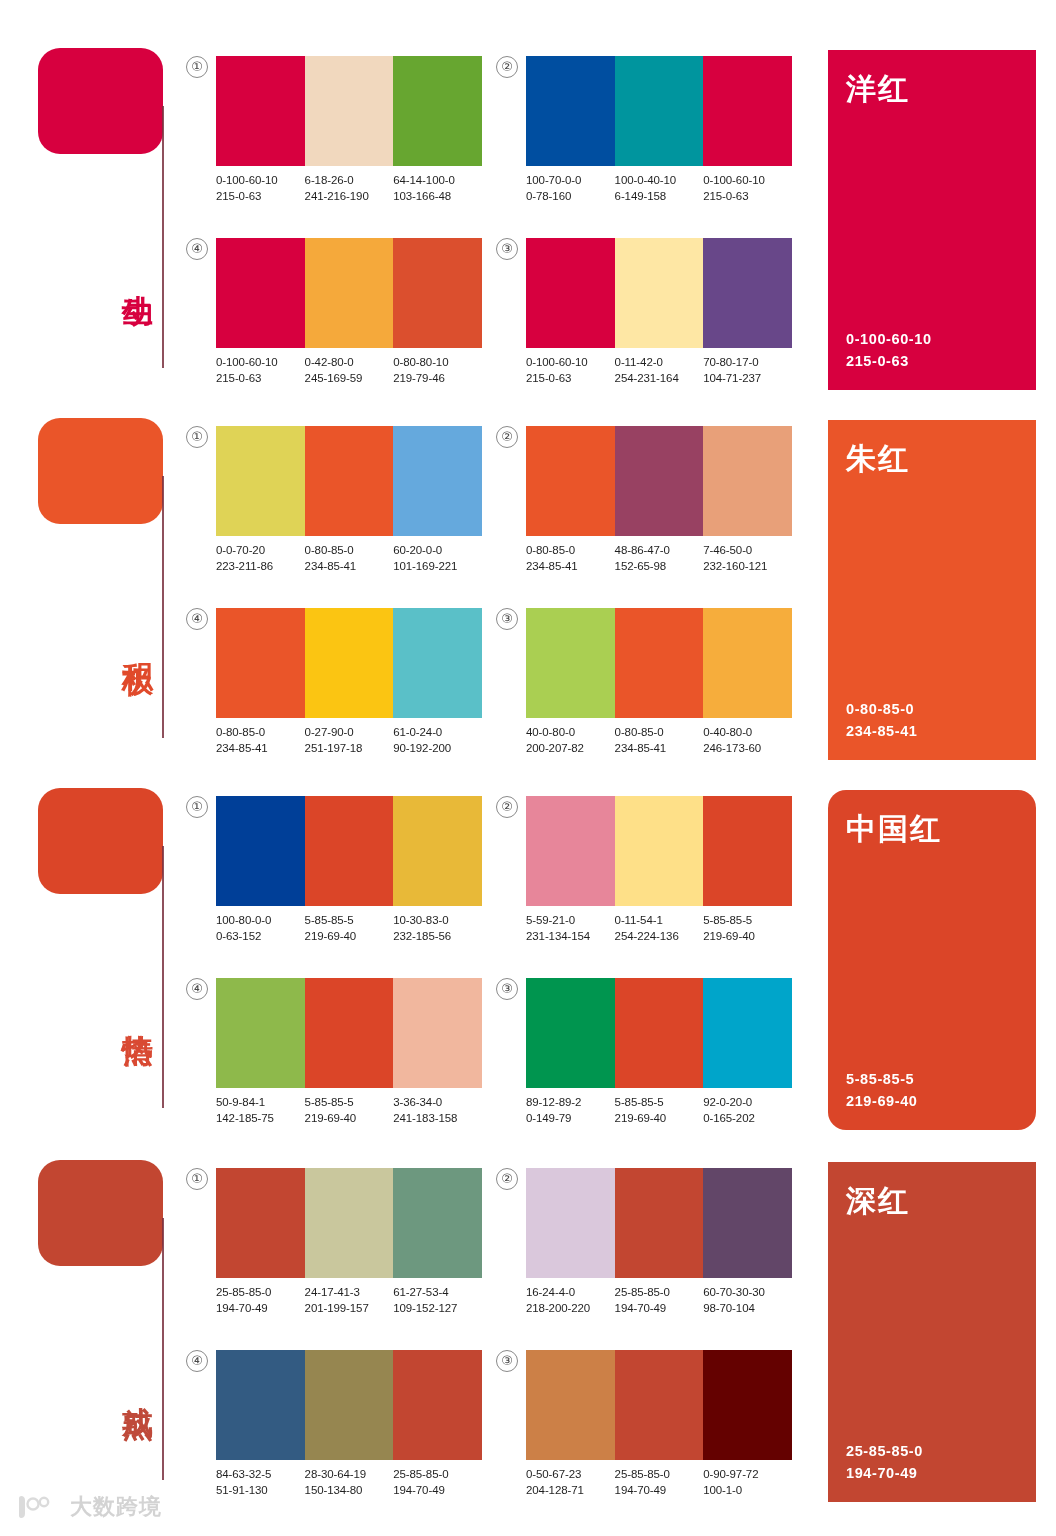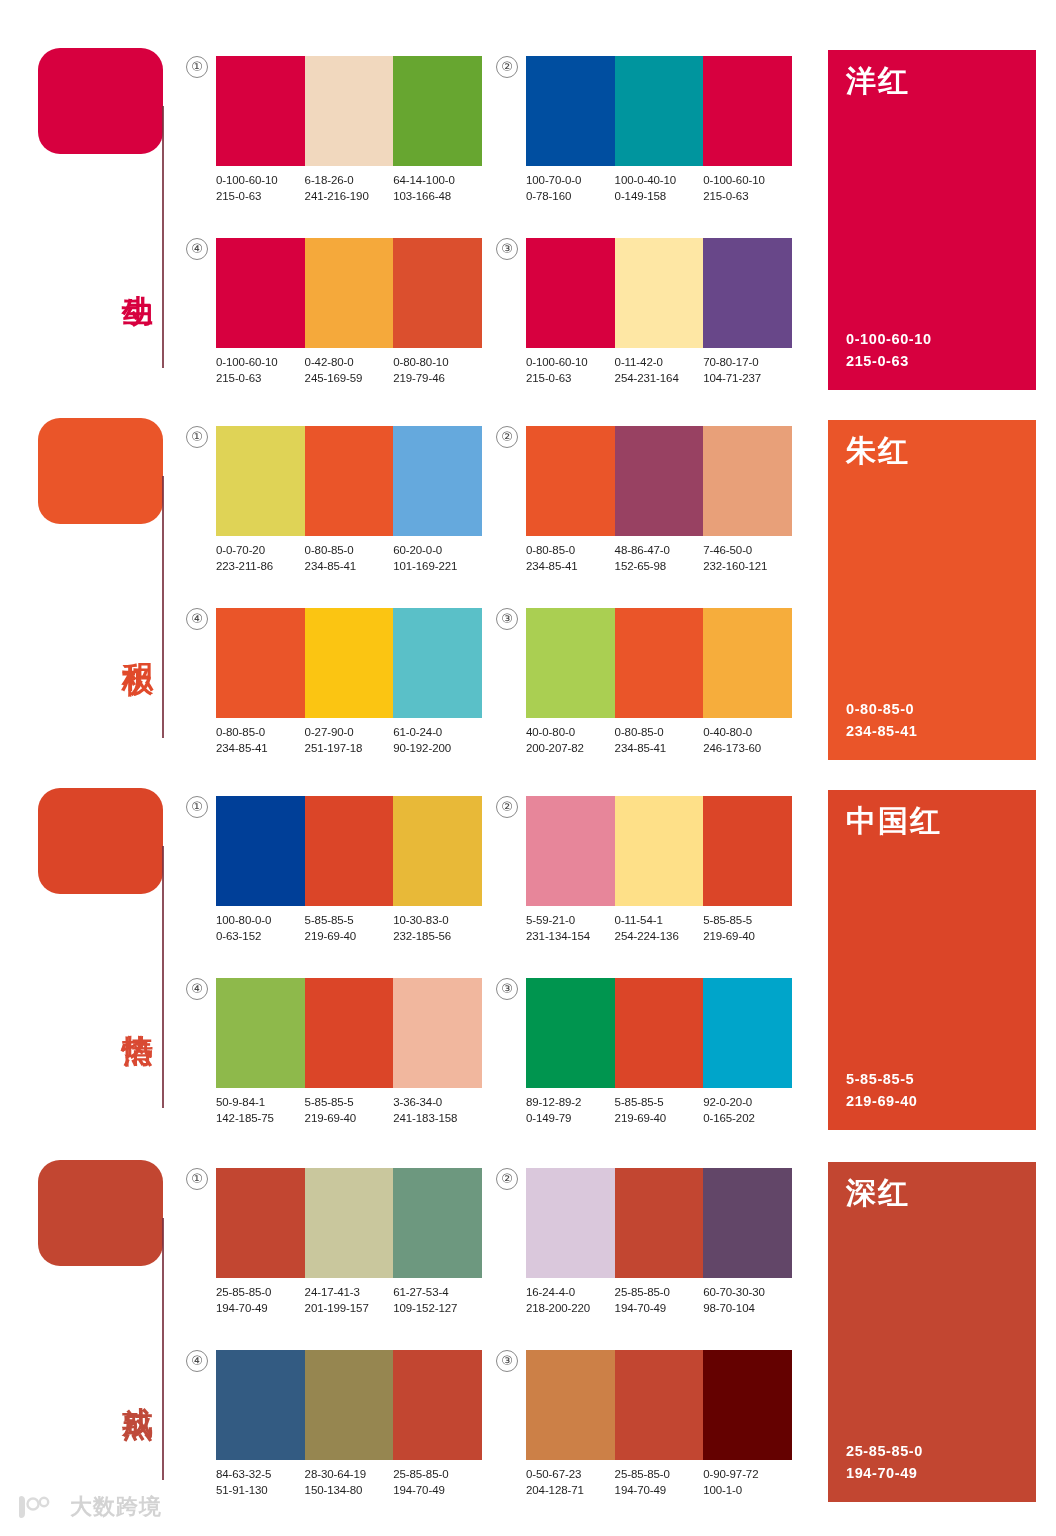--- a/index.html
+++ b/index.html
@@ -132,21 +132,21 @@
   .big-card {
     position: absolute;
     left: 828px;
     top: 30px;
     width: 208px;
     height: 340px;
   }
   .big-card .name {
     position: absolute;
     left: 18px;
-    top: 14px;
+    top: 22px;
     color: #ffffff;
     font-size: 30px;
     font-weight: 700;
     letter-spacing: 2px;
     line-height: 1.15;
     white-space: nowrap;
     font-family: "DejaVu Sans", "Liberation Sans", sans-serif;
   }
   .big-card .vals {
     position: absolute;
@@ -224,21 +224,21 @@
             <div style="background: rgb(0, 149, 158);"></div>
             <div style="background: rgb(215, 0, 63);"></div>
           </div>
           <div class="codes">
             <div>
               <div class="cmyk">100-70-0-0</div>
               <div class="rgb">0-78-160</div>
             </div>
             <div>
               <div class="cmyk">100-0-40-10</div>
-              <div class="rgb">0-149-158</div>
+              <div class="rgb">6-149-158</div>
             </div>
             <div>
               <div class="cmyk">0-100-60-10</div>
               <div class="rgb">215-0-63</div>
             </div>
           </div>
         </div>
         <div class="pal pal-4">
           <div class="num">④</div>
           <div class="swatches">
@@ -480,21 +480,21 @@
             <div>
               <div class="cmyk">5-85-85-5</div>
               <div class="rgb">219-69-40</div>
             </div>
             <div>
               <div class="cmyk">92-0-20-0</div>
               <div class="rgb">0-165-202</div>
             </div>
           </div>
         </div>
-        <div class="big-card" style="background: rgb(219, 69, 40);">
+        <div class="big-card" style="background: rgb(219, 69, 40); border-radius: 18px;">
           <div class="name">中国红</div>
           <div class="vals">
             <div>5-85-85-5</div>
             <div>219-69-40</div>
           </div>
         </div>
       </div>
       <div class="hue-row" style="top: 1132px;">
         <div class="left-col">
           <div class="chip" style="background: rgb(194, 70, 49);"></div>

